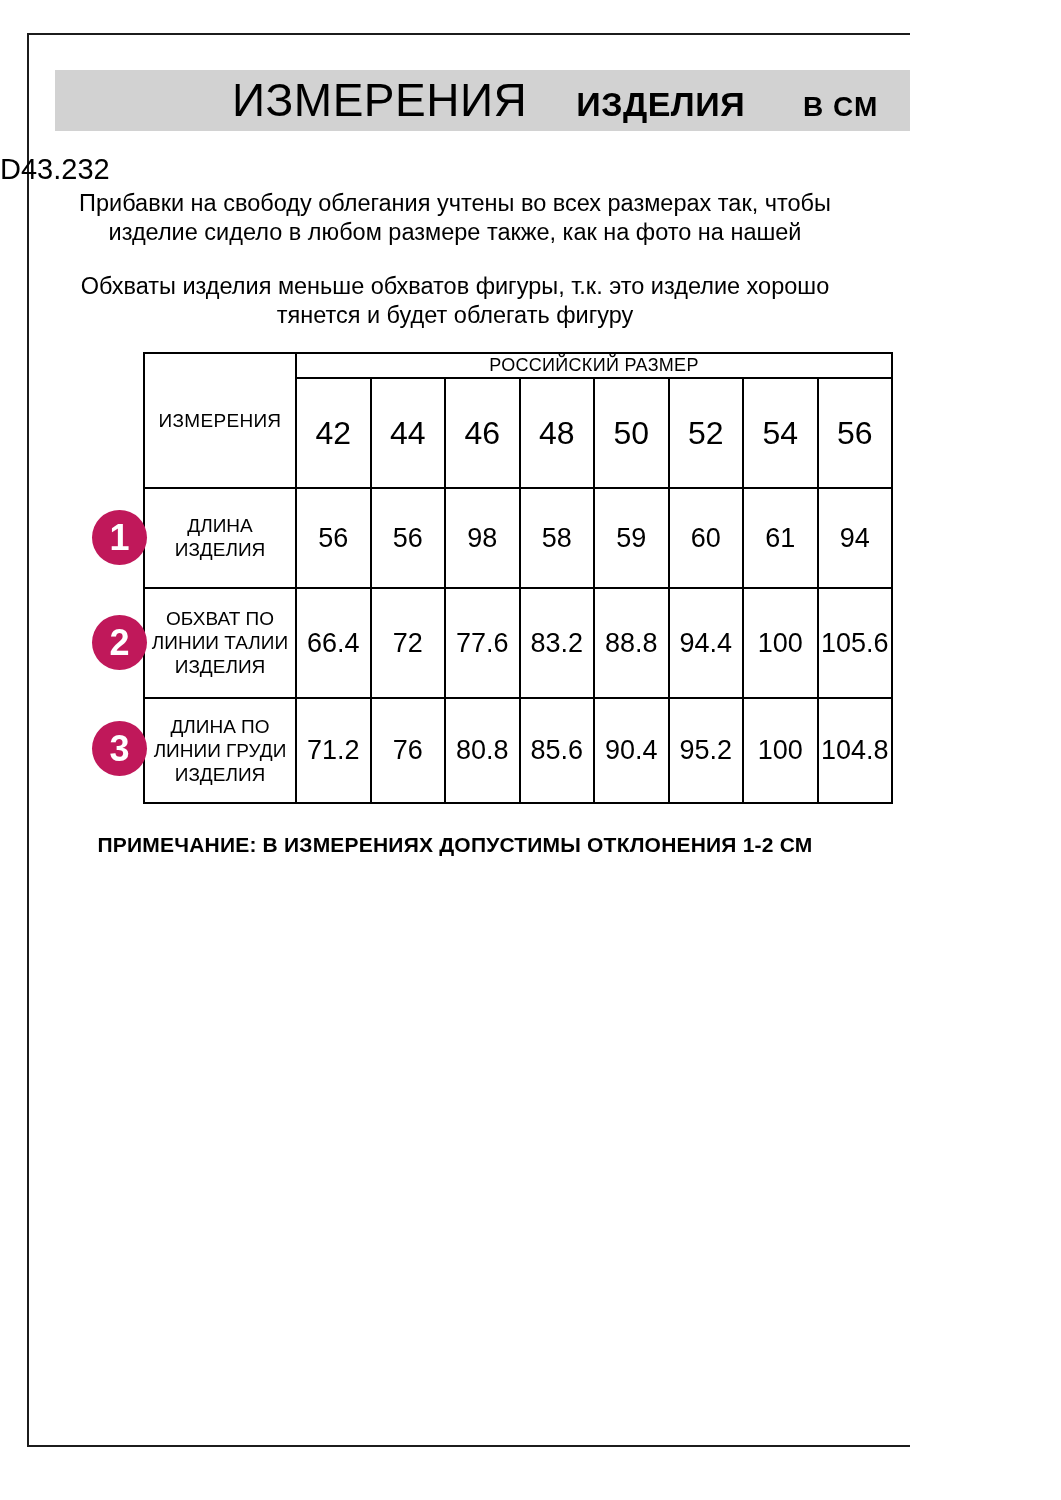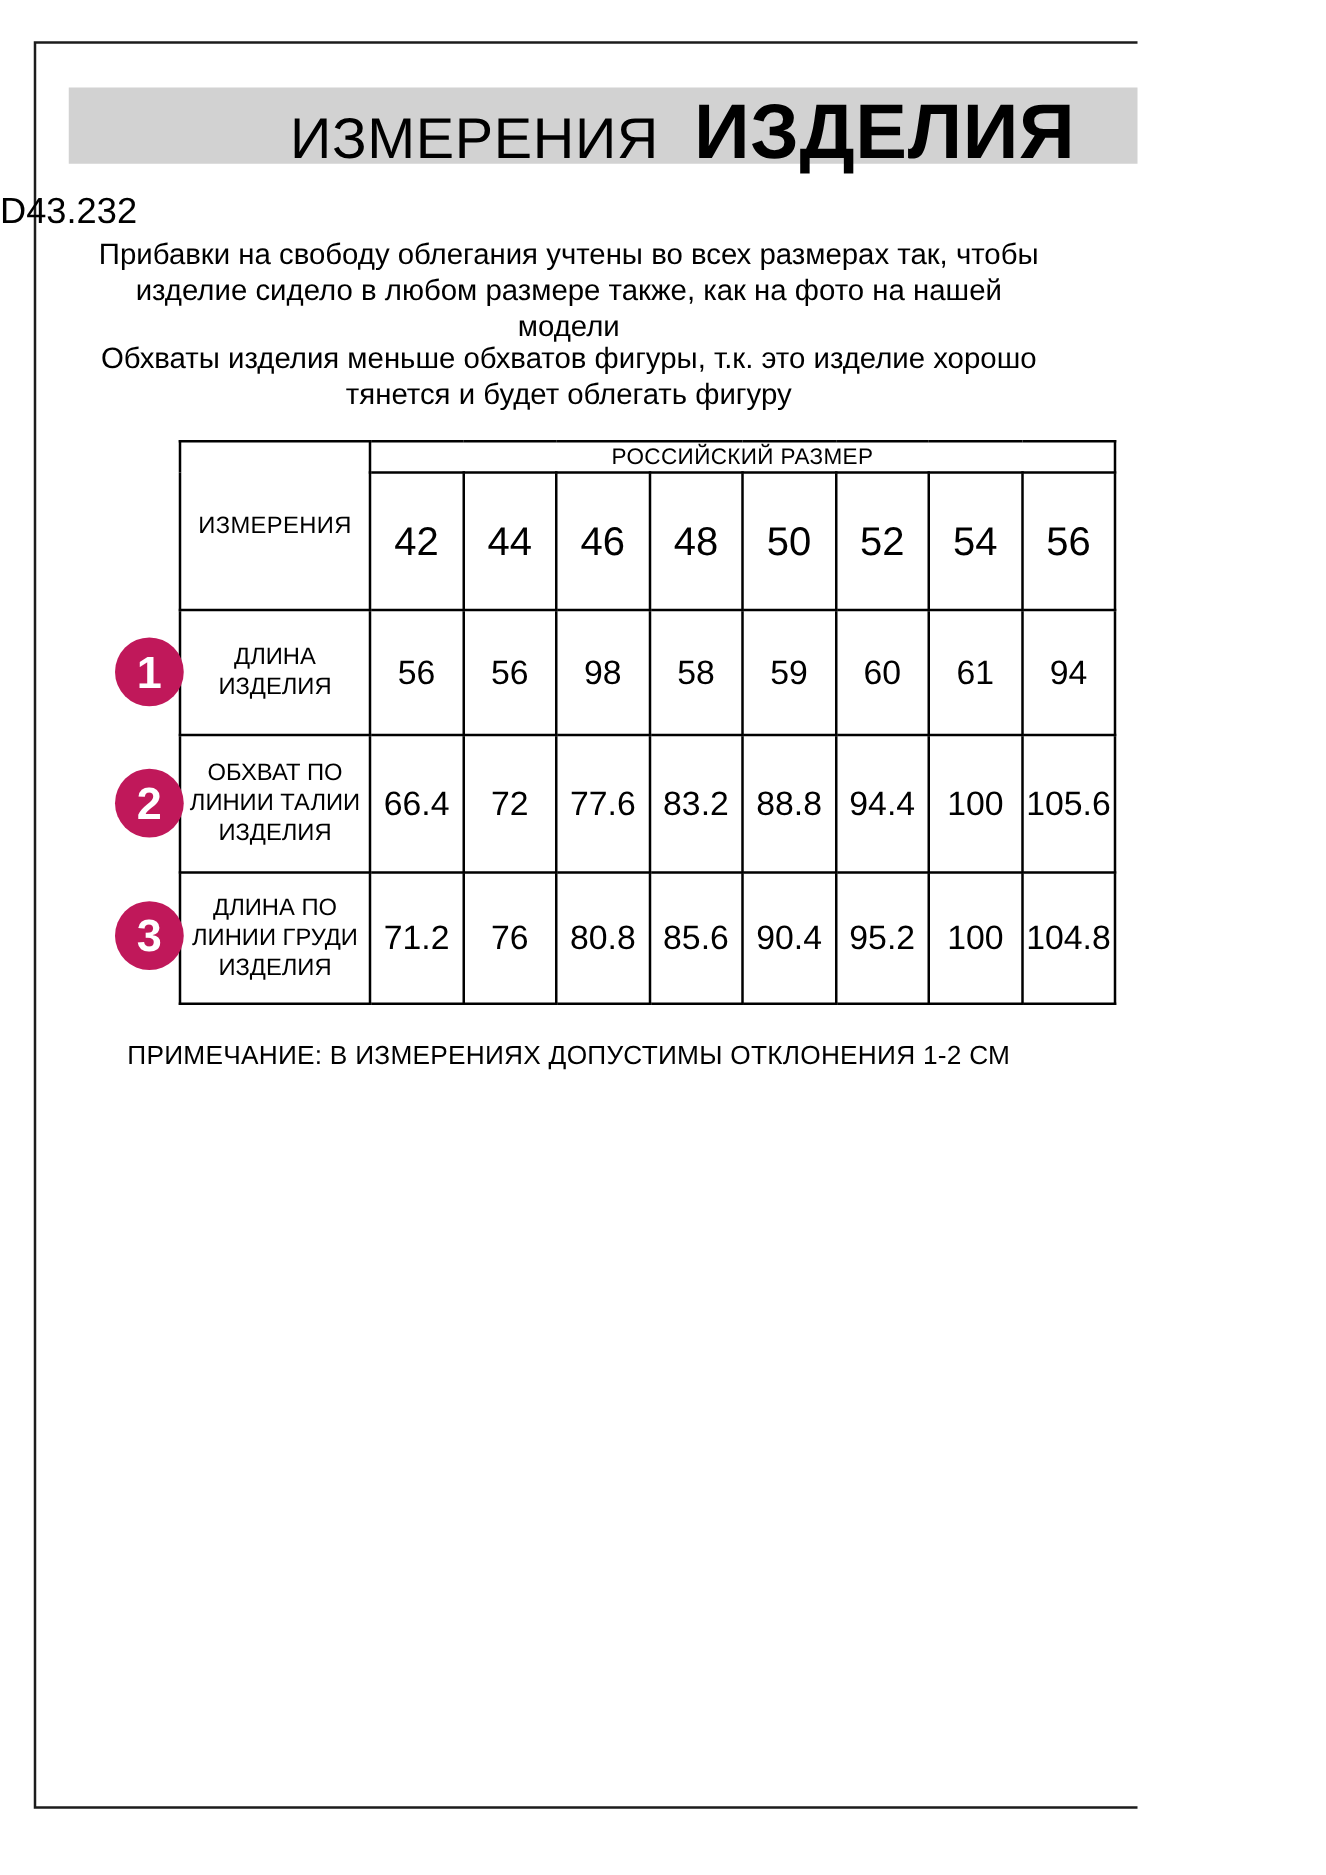--- a/index.html
+++ b/index.html
@@ -22,21 +22,21 @@
     position:absolute;
     left:55px;top:70px;
     width:928px;height:61px;
     background:#d2d2d2;
     display:flex;
     align-items:baseline;
     padding-left:177px;
     box-sizing:border-box;
   }
   .title-bar .t-main{font-size:46px;font-weight:400;letter-spacing:0.5px;line-height:61px;}
-  .title-bar .t-bold{font-size:62px;font-weight:700;margin-left:28px;letter-spacing:0.5px;}
+  .title-bar .t-bold{font-size:34px;font-weight:700;margin-left:49px;letter-spacing:0.5px;}
   .title-bar .t-unit{font-size:28px;font-weight:700;margin-left:58px;letter-spacing:1px;}
   .article{
     position:absolute;
     left:0;right:0;top:153px;
     font-size:29px;font-weight:500;
     text-align:left;
   }
   .para{
     position:absolute;
     left:0;right:0;
@@ -79,21 +79,21 @@
     color:#fff;
     font-size:36px;font-weight:700;
   }
   .nc-1{top:510px;}
   .nc-2{top:615px;}
   .nc-3{top:721px;}
   .note{
     position:absolute;
     left:0;right:0;top:833px;
     text-align:center;
-    font-size:21px;font-weight:400;
+    font-size:21px;font-weight:700;
     letter-spacing:0.2px;
   }
 </style>
 </head>
 <body>
 
 <div class="page">
 
   <div class="frame"></div>
 
@@ -101,21 +101,20 @@
     <span class="t-main">ИЗМЕРЕНИЯ</span>
     <span class="t-bold">ИЗДЕЛИЯ</span>
     <span class="t-unit">В СМ</span>
   </div>
 
   <div class="article">D43.232</div>
 
   <div class="para para-1">
     <div>Прибавки на свободу облегания учтены во всех размерах так, чтобы</div>
     <div>изделие сидело в любом размере также, как на фото на нашей</div>
-    <div>модели</div>
   </div>
 
   <div class="para para-2">
     <div>Обхваты изделия меньше обхватов фигуры, т.к. это изделие хорошо</div>
     <div>тянется и будет облегать фигуру</div>
   </div>
 
   <table class="size-table">
     <colgroup>
       <col style="width:152px">

